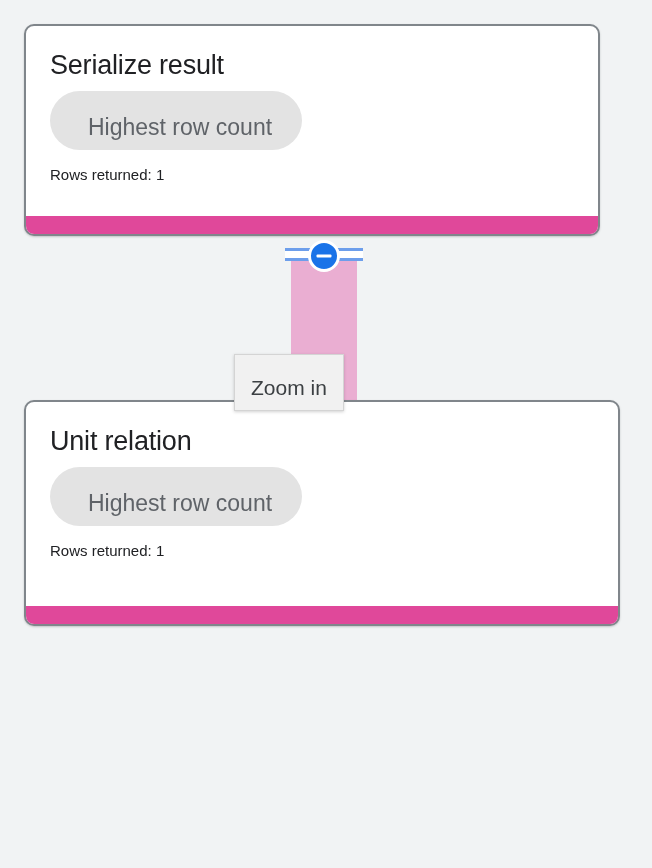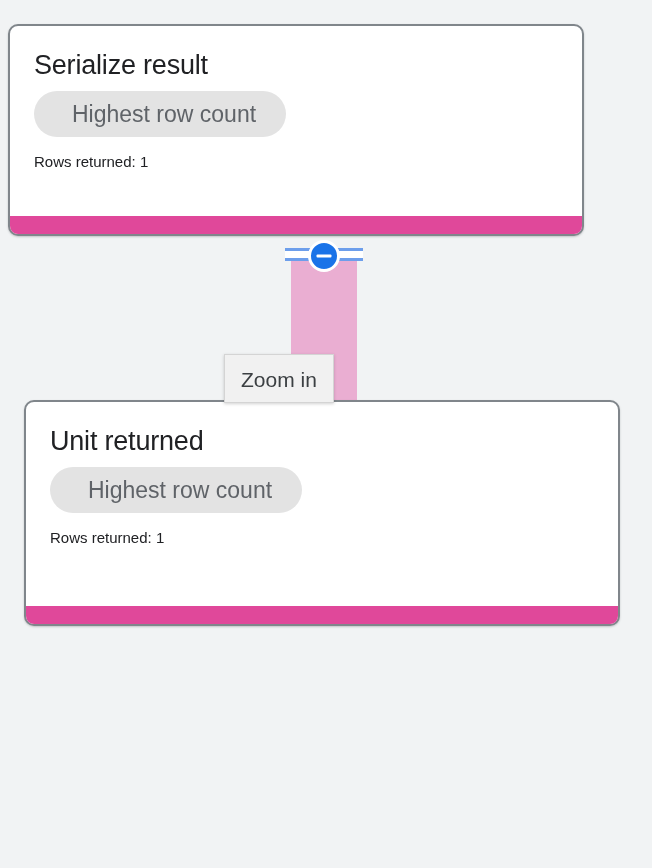--- a/index.html
+++ b/index.html
@@ -45,42 +45,42 @@
   }
   .node-badge-wrap {
     margin-top: 9px;
   }
   .node-badge {
     display: inline-block;
     background: #e3e3e3;
     color: #5f6368;
     font-size: 23px;
     line-height: 28px;
-    padding: 9px 30px 9px 38px;
+    padding: 22px 30px 9px 38px;
     border-radius: 999px;
     white-space: nowrap;
   }
   .node-meta {
     margin-top: 10px;
     font-size: 15px;
     line-height: 30px;
     color: #202124;
     white-space: nowrap;
   }
   .node-accent {
     position: absolute;
     left: 0;
     right: 0;
     bottom: 0;
     height: 18px;
     background: #e0489a;
   }
 
   #node-serialize {
-    left: 8px;
+    left: 24px;
     top: 24px;
     width: 576px;
     height: 212px;
   }
   #node-unit {
     left: 24px;
     top: 400px;
     width: 596px;
     height: 226px;
   }
@@ -137,23 +137,23 @@
     width: 15px;
     height: 3px;
     background: #ffffff;
     border-radius: 1px;
     display: block;
   }
 
   
   .tooltip {
     position: absolute;
-    left: 224px;
+    left: 234px;
     top: 354px;
-    padding: 12px 16px 9px 16px;
+    padding: 20px 16px 9px 16px;
     background: #f1f1f1;
     border: 1px solid #d4d4d4;
     color: #3c4043;
     font-size: 21px;
     line-height: 26px;
     white-space: nowrap;
     box-shadow: 0 1px 3px rgba(0,0,0,0.18);
     z-index: 8;
   }
 </style>
@@ -178,21 +178,21 @@
   <div class="edge-control">
     <div class="edge-rail"></div>
   </div>
 
   <div class="zoom-toggle">
     <span class="minus-glyph"></span>
   </div>
 
   <div class="node" id="node-unit">
     <div class="node-body">
-      <div class="node-title">Unit returned</div>
+      <div class="node-title">Unit relation</div>
       <div class="node-badge-wrap">
         <span class="node-badge">Highest row count</span>
       </div>
       <div class="node-meta">Rows returned: 1</div>
     </div>
     <div class="node-accent"></div>
   </div>
 
   <div class="tooltip">Zoom in</div>
 

